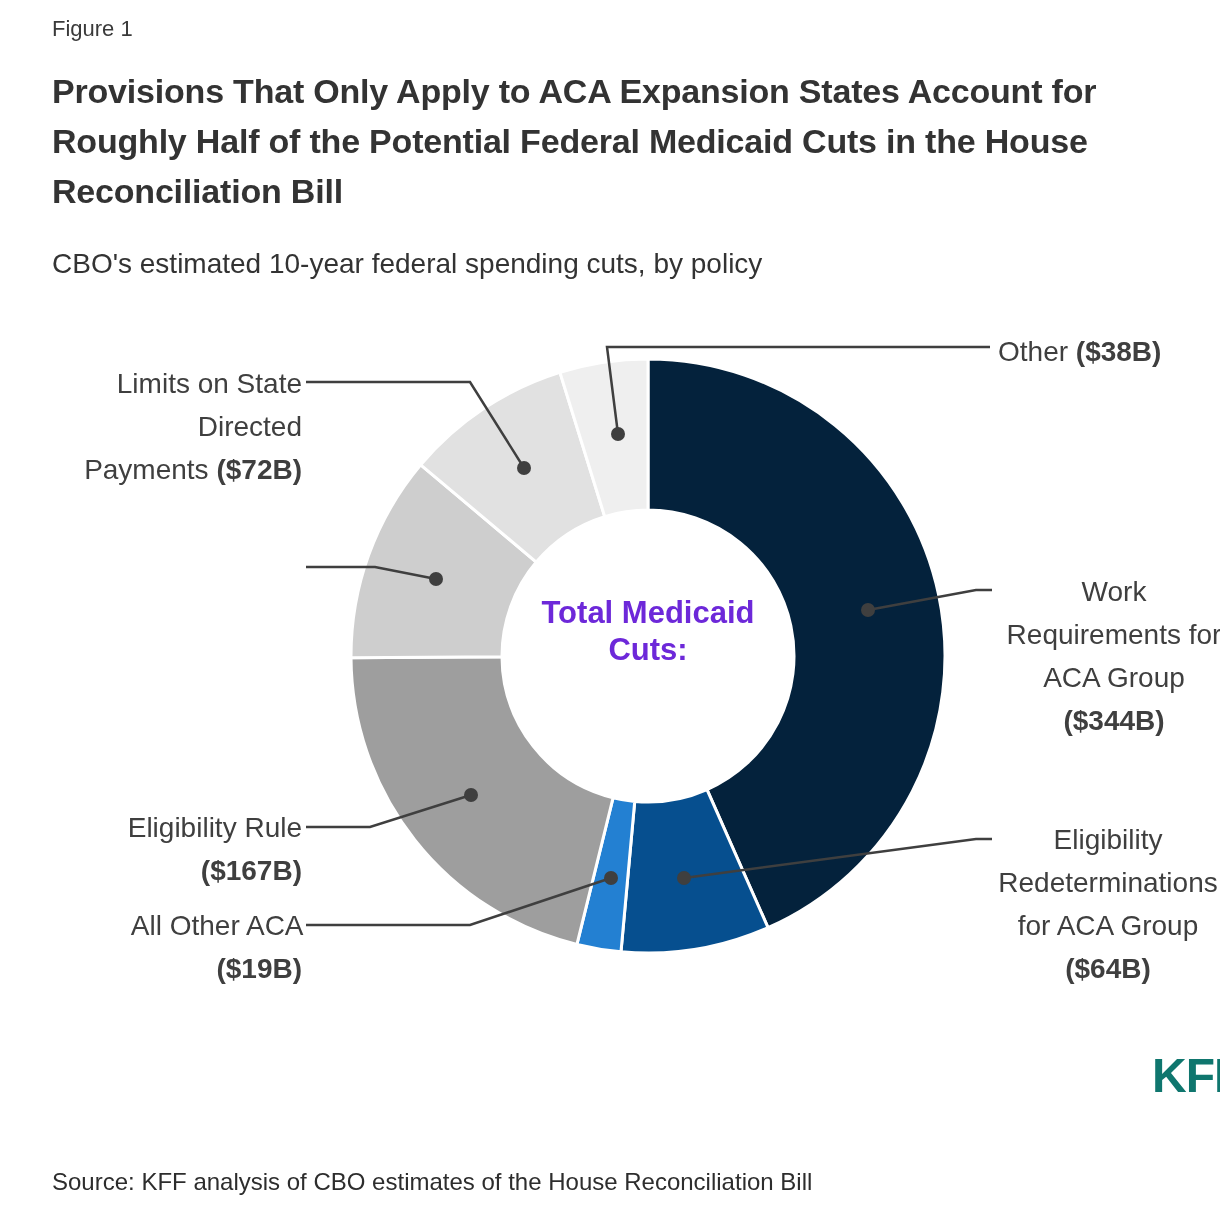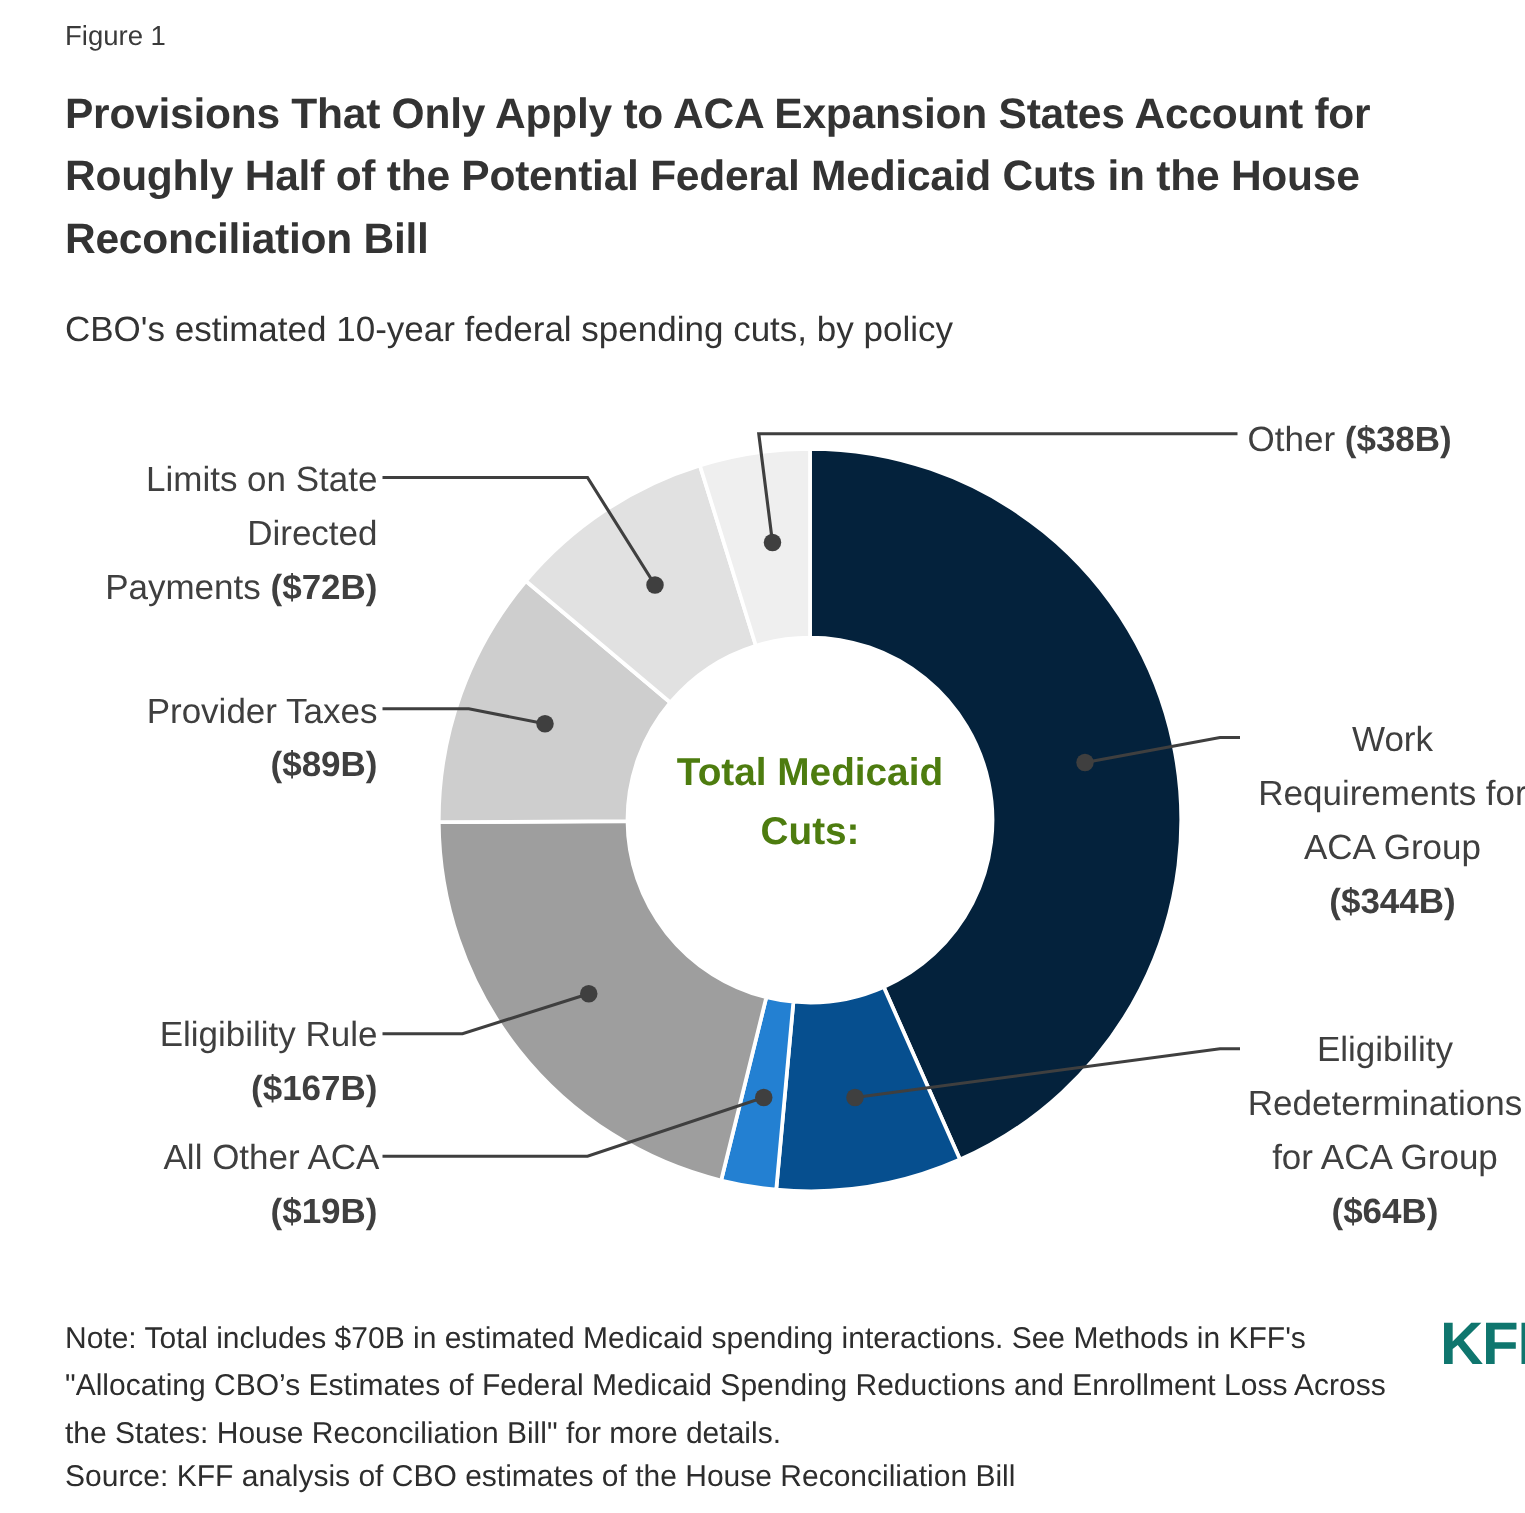--- a/index.html
+++ b/index.html
@@ -26,21 +26,21 @@
   .subtitle {
     position: absolute; left: 12px; top: 248px;
     font-size: 28px; color: #333333;
   }
   .chart-svg {
     position: absolute; left: 0; top: 0; width: 1220px; height: 1210px;
     pointer-events: none;
   }
   .center-label {
     position: absolute; left: 468px; top: 594px; width: 280px;
-    text-align: center; font-size: 31px; line-height: 47px; color: #4d7c0f;
+    text-align: center; font-size: 31px; line-height: 37px; color: #6d28d9;
   }
   .center-label .cl-title { font-weight: 700; }
   .center-label .cl-value { font-weight: 400; }
   .seg-label {
     position: absolute;
     font-size: 28px; line-height: 43px; color: #3f3f3f;
   }
   .seg-label strong { font-weight: 700; }
   .seg-label.left { text-align: right; width: 222px; right: 958px; }
   .seg-label.right { text-align: center; left: 958px; }
@@ -95,24 +95,20 @@
 
   <div class="center-label">
     <div class="cl-title">Total Medicaid Cuts:</div>
   </div>
 
   <div class="seg-label left" style="top:362px;">
     <span>Limits on State Directed Payments</span>
     <strong>($72B)</strong>
   </div>
 
-  <div class="seg-label left" style="top:547px;">
-    <span>Provider Taxes</span>
-    <strong>($89B)</strong>
-  </div>
 
   <div class="seg-label left" style="top:806px;">
     <span>Eligibility Rule</span>
     <strong>($167B)</strong>
   </div>
 
   <div class="seg-label left" style="top:904px;">
     <span>All Other ACA</span>
     <strong>($19B)</strong>
   </div>
@@ -125,17 +121,16 @@
   <div class="seg-label right" style="top:570px; width:232px;">
     <span>Work Requirements for ACA Group</span>
     <strong>($344B)</strong>
   </div>
 
   <div class="seg-label right wrap-break" style="top:818px; width:220px;">
     <span>Eligibility Redeterminations for ACA Group</span>
     <strong>($64B)</strong>
   </div>
 
-  <div class="note">Note: Total includes $70B in estimated Medicaid spending interactions. See Methods in KFF's "Allocating CBO’s Estimates of Federal Medicaid Spending Reductions and Enrollment Loss Across the States: House Reconciliation Bill" for more details.</div>
   <div class="source">Source: KFF analysis of CBO estimates of the House Reconciliation Bill</div>
   <div class="kff-logo">KFF</div>
 
 </div>
 
 </body></html>

